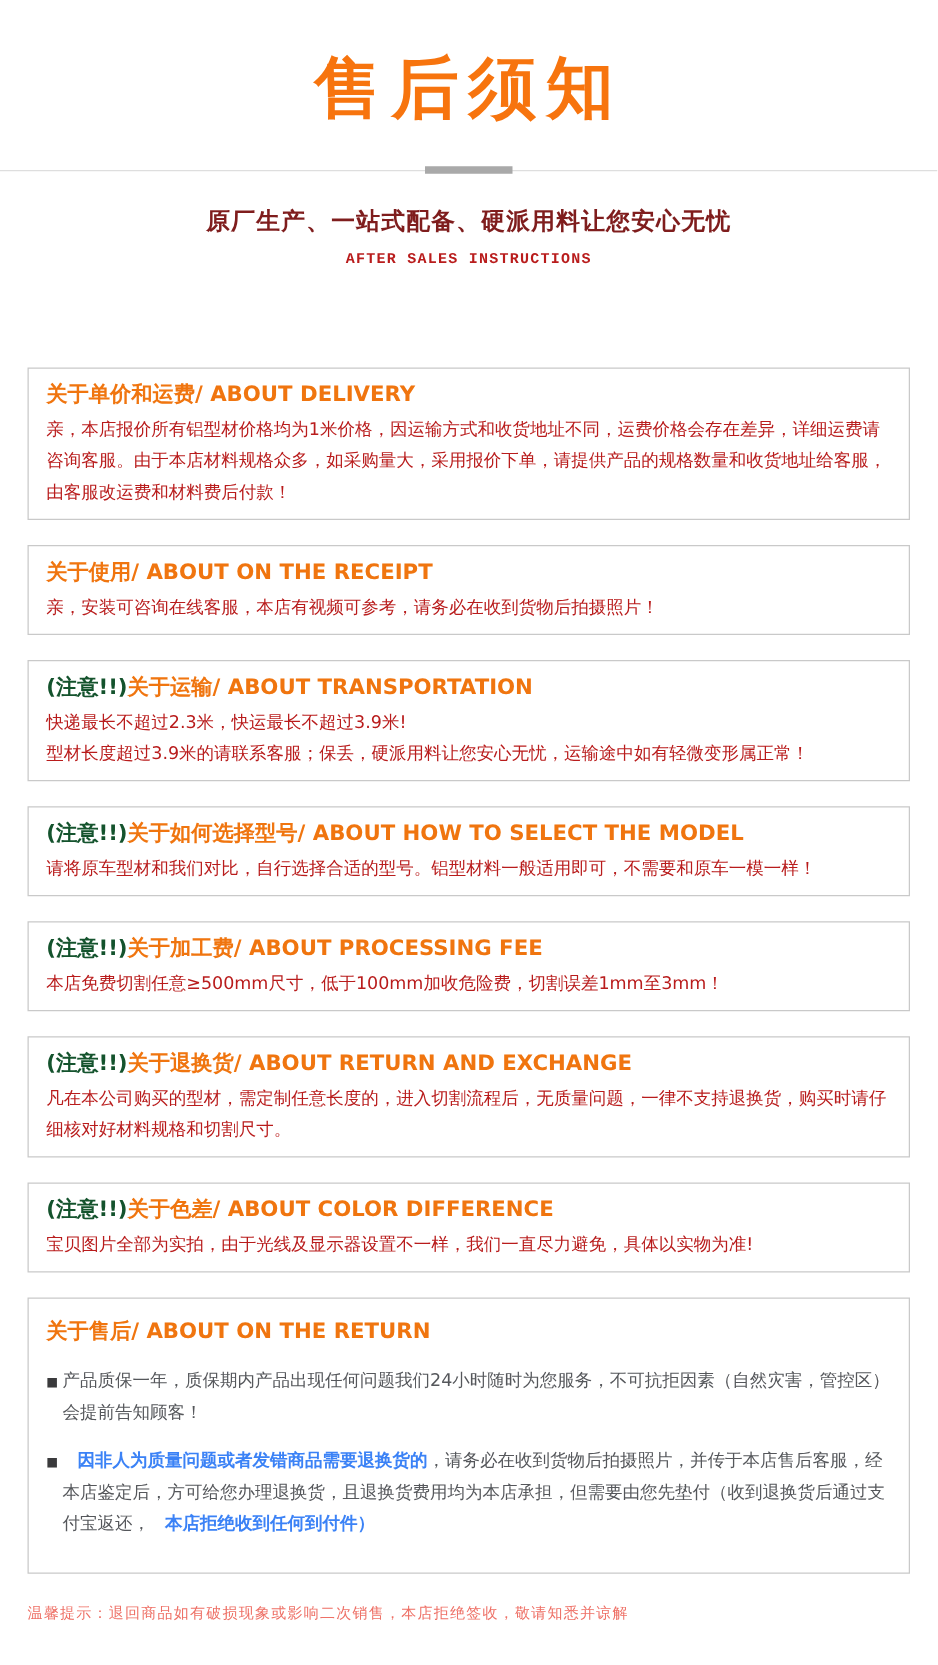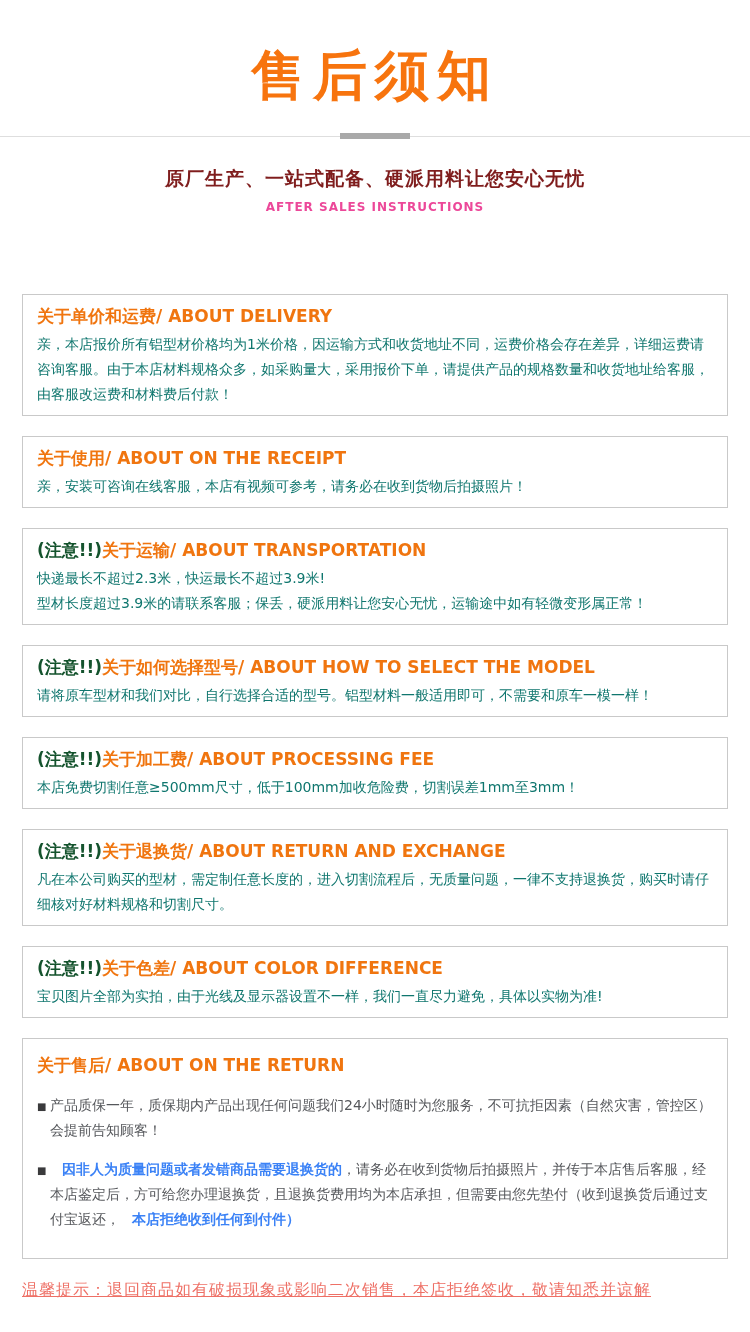--- a/index.html
+++ b/index.html
@@ -2,68 +2,68 @@
 <html><head>
 <meta charset="utf-8">
 <style>
   html, body { margin: 0; padding: 0; background: #ffffff; }
   body {
     width: 750px; height: 1332px; overflow: hidden;
     font-family: "DejaVu Sans", "Liberation Sans", sans-serif;
     -webkit-font-smoothing: antialiased;
   }
   
-  .header { text-align: center; padding-top: 44px; }
+  .header { text-align: center; padding-top: 44px; font-family: Liberation Mono, monospace; }
   .main-title {
     margin: 0; font-size: 54px; line-height: 64px; font-weight: 700;
     color: #f7740e; letter-spacing: 8px;
   }
   .divider { position: relative; height: 1px; background: #dedede; margin-top: 28px; }
   .divider-tab {
     position: absolute; left: 50%; top: -3px; transform: translateX(-50%);
     width: 70px; height: 6px; background: #a9a9a9;
   }
   .subtitle {
     margin: 29px 0 0; font-size: 19px; line-height: 24px;
     font-weight: 700; color: #7f1d1d; letter-spacing: 1px;
   }
   .subtitle-en {
     margin: 10px 0 0; font-size: 12px; line-height: 14px;
-    font-weight: 700; color: #ec4899; letter-spacing: 1px;
+    font-weight: 700; color: #b91c1c; letter-spacing: 1px;
   }
   
   .sections { margin: 80px 22px 0; }
   .card {
     border: 1px solid #c9c9c9; background: #ffffff;
     padding: 9px 14px 8px; margin-bottom: 20px;
   }
   .card-title {
     margin: 0; font-size: 17px; line-height: 24px; font-weight: 700;
     color: #f0750f;
   }
   .card-title .note { color: #14532d; }
   .card p {
-    margin: 4px 0 0; font-size: 14px; line-height: 25px; color: #0f766e;
+    margin: 4px 0 0; font-size: 14px; line-height: 25px; color: #b91c1c;
   }
   .card p + p { margin-top: 0; }
   
   .card.aftersales { padding: 14px 14px 26px; }
   .bullet {
     position: relative; margin: 16px 0 0; padding-left: 13px;
     font-size: 14px; line-height: 25px; color: #55575b;
   }
   .bullet + .bullet { margin-top: 14px; }
   .bullet .marker {
     position: absolute; left: 0; top: 1px; font-size: 10px; color: #3a3a3c;
   }
   .bullet .bold-seg { font-weight: 700; color: #3b82f6; margin-left: 12px; }
   
   .footer-note {
-    margin: 18px 22px 0; font-size: 16px; line-height: 22px;
-    color: #ee7066; letter-spacing: 1px; text-decoration: underline;
+    margin: 18px 22px 0; font-size: 12px; line-height: 22px;
+    color: #ee7066; letter-spacing: 1px;
   }
 </style>
 </head>
 <body>
 
 <div class="header">
   <h1 class="main-title">售后须知</h1>
   <div class="divider">
     <div class="divider-tab"></div>
   </div>

